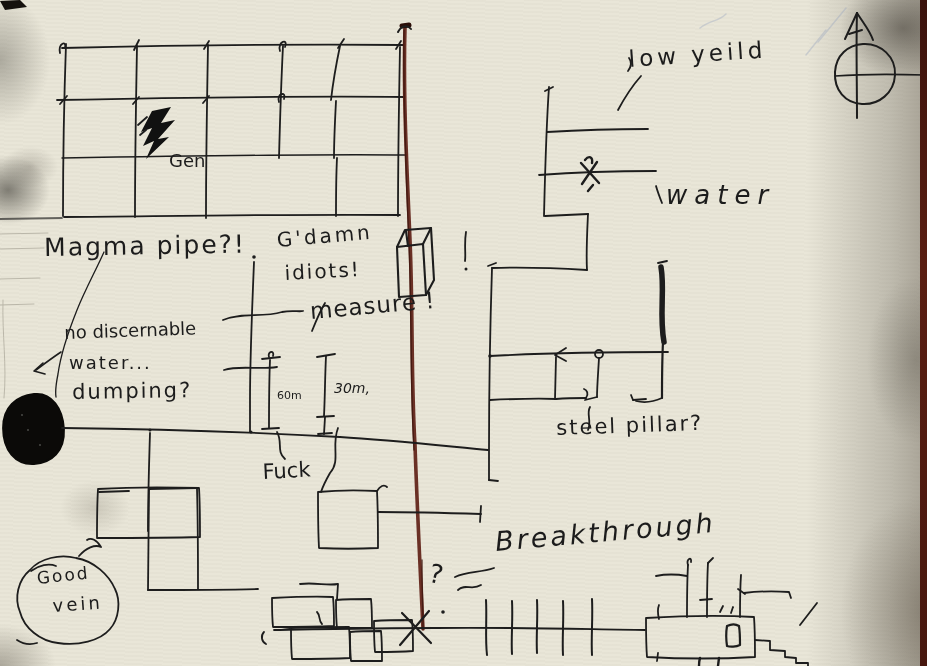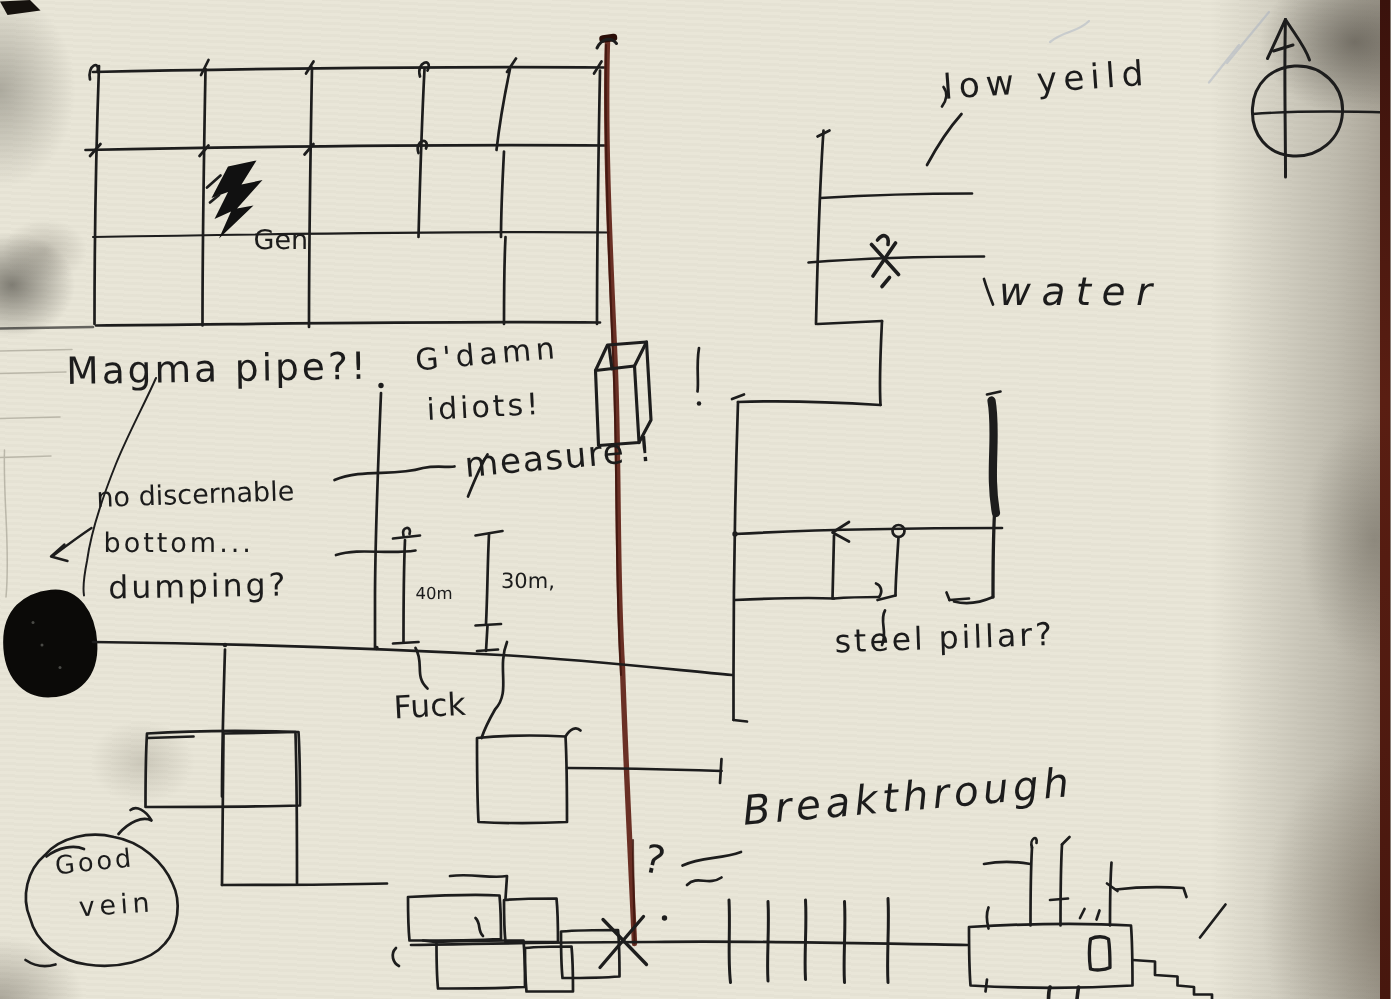--- a/index.html
+++ b/index.html
@@ -266,24 +266,24 @@
   </svg>
 
   <div class="lbl" style="left:169px;top:132px;font-size:18px;margin-top:20px;">Gen</div>
   <div class="lbl" style="left:628px;top:48px;font-size:23px;letter-spacing:4px;transform:rotate(-4deg);">low yeild</div>
   <div class="lbl" style="left:666px;top:182px;font-size:26px;letter-spacing:7px;font-style:italic;">water</div>
   <div class="lbl" style="left:44px;top:235px;font-size:25px;letter-spacing:2px;transform:rotate(-1deg);">Magma pipe?!</div>
   <div class="lbl" style="left:276px;top:230px;font-size:20px;letter-spacing:3px;transform:rotate(-5deg);">G'damn</div>
   <div class="lbl" style="left:284px;top:263px;font-size:20px;letter-spacing:2px;transform:rotate(-3deg);">idiots!</div>
   <div class="lbl" style="left:309px;top:300px;font-size:23px;letter-spacing:1px;transform:rotate(-5deg);">measure !</div>
   <div class="lbl" style="left:64px;top:324px;font-size:18px;transform:rotate(-2deg);">no discernable</div>
-  <div class="lbl" style="left:69px;top:354px;font-size:18px;letter-spacing:2px;">bottom...</div>
+  <div class="lbl" style="left:69px;top:354px;font-size:18px;letter-spacing:2px;">water...</div>
   <div class="lbl" style="left:72px;top:382px;font-size:21px;letter-spacing:2px;transform:rotate(-1deg);">dumping?</div>
-  <div class="lbl" style="left:277px;top:390px;font-size:11px;">40m</div>
-  <div class="lbl" style="left:334px;top:381px;font-size:14px;">30m,</div>
+  <div class="lbl" style="left:277px;top:390px;font-size:11px;">60m</div>
+  <div class="lbl" style="left:334px;top:381px;font-size:14px;font-style:italic;">30m,</div>
   <div class="lbl" style="left:262px;top:462px;font-size:21px;transform:rotate(-3deg);">Fuck</div>
   <div class="lbl" style="left:556px;top:418px;font-size:21px;letter-spacing:2px;transform:rotate(-2deg);">steel pillar?</div>
   <div class="lbl" style="left:494px;top:528px;font-size:27px;letter-spacing:3px;font-style:italic;transform:rotate(-5deg);">Breakthrough</div>
   <div class="lbl" style="left:36px;top:570px;font-size:17px;letter-spacing:2px;transform:rotate(-6deg);">Good</div>
   <div class="lbl" style="left:52px;top:597px;font-size:18px;letter-spacing:3px;transform:rotate(-4deg);">vein</div>
   <div class="lbl" style="left:432px;top:560px;font-size:26px;transform:rotate(12deg);">?</div>
 
   <div class="paper-edge"></div>
 </div>
 

